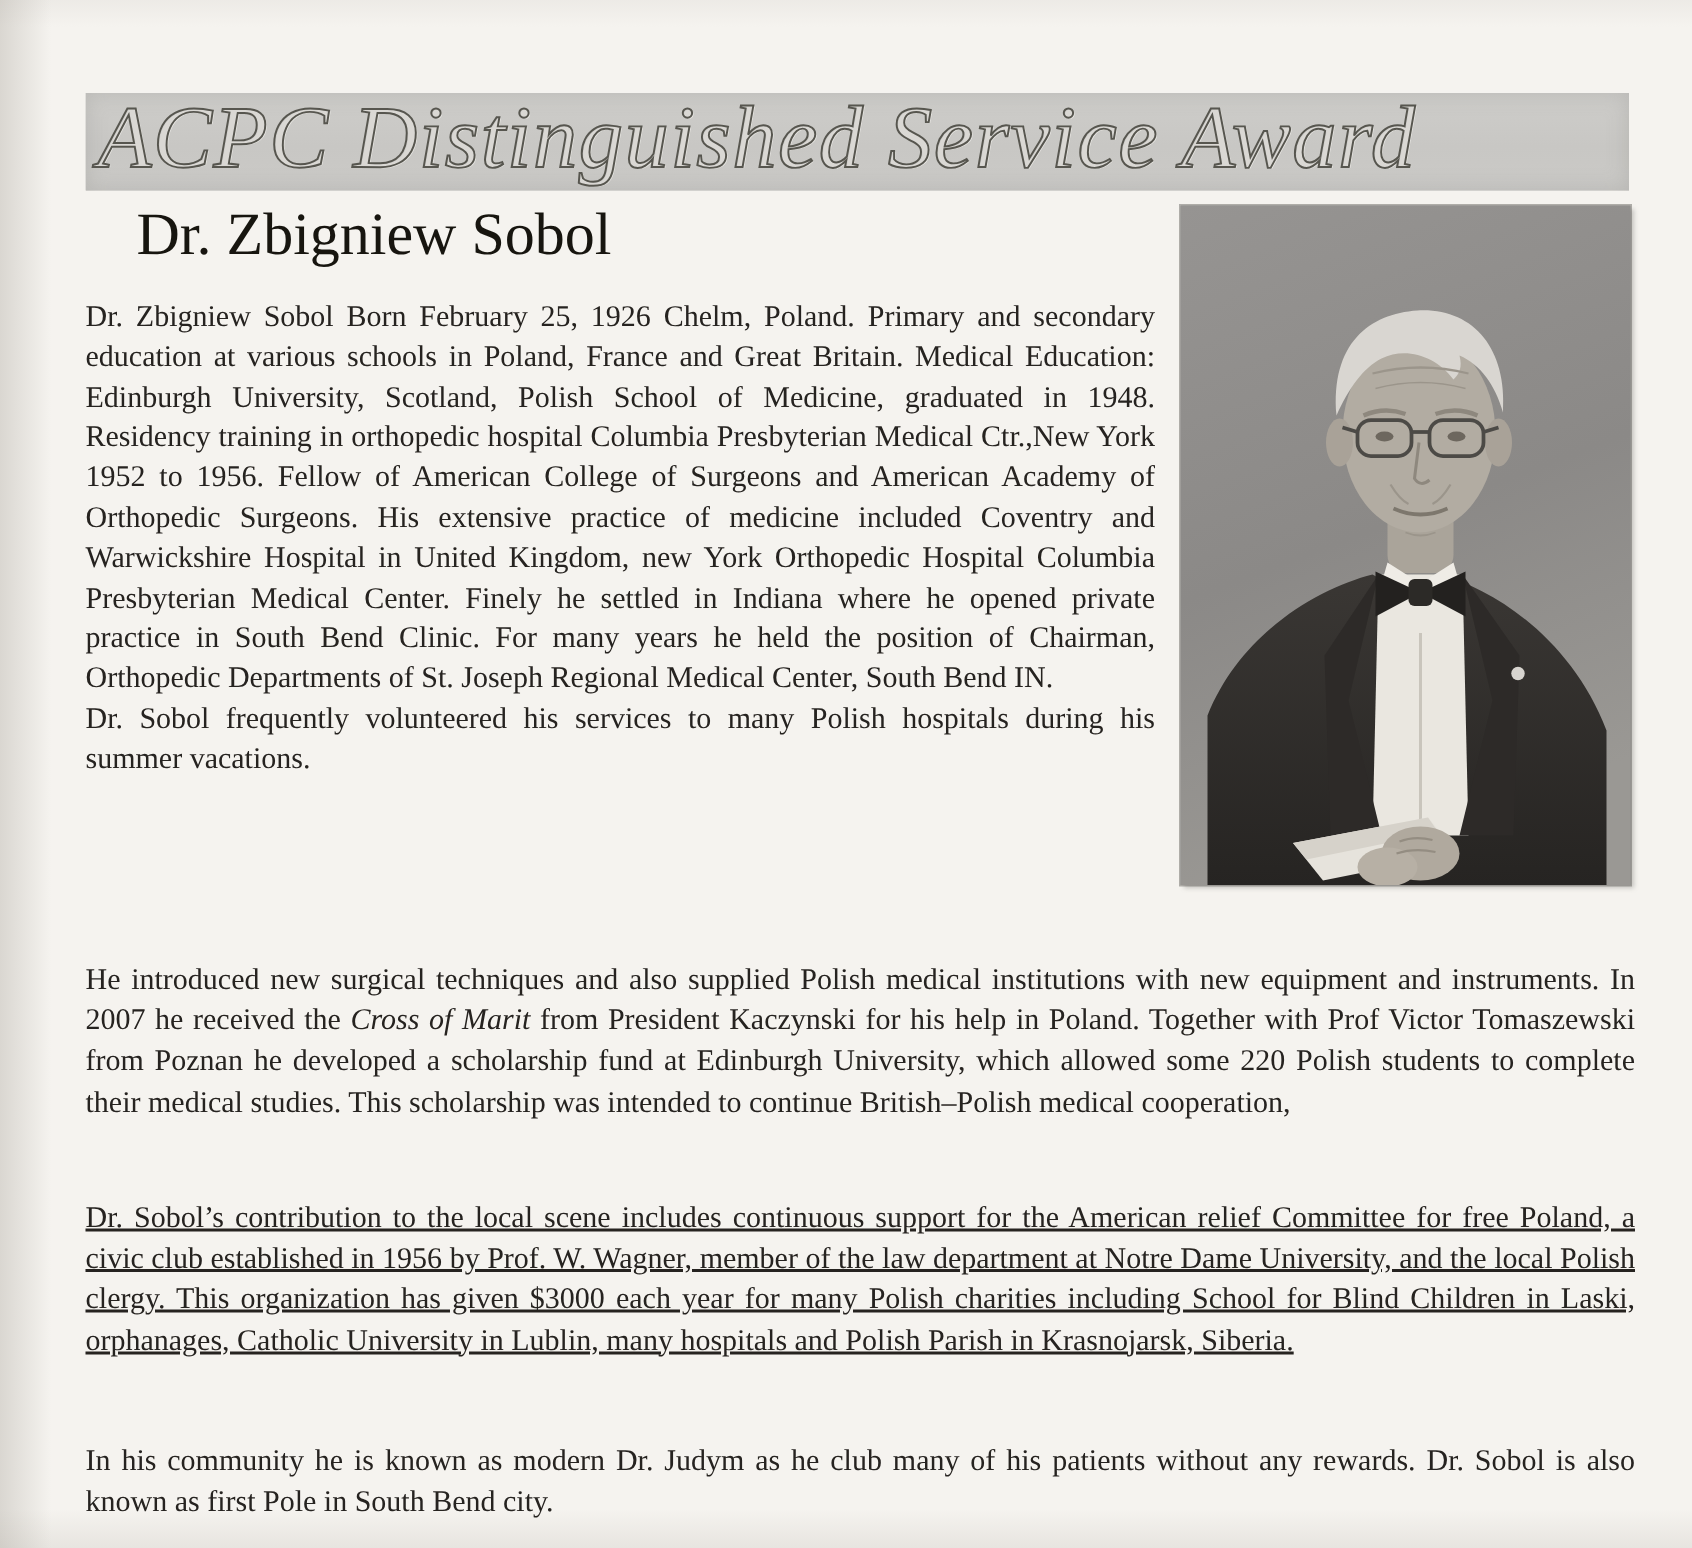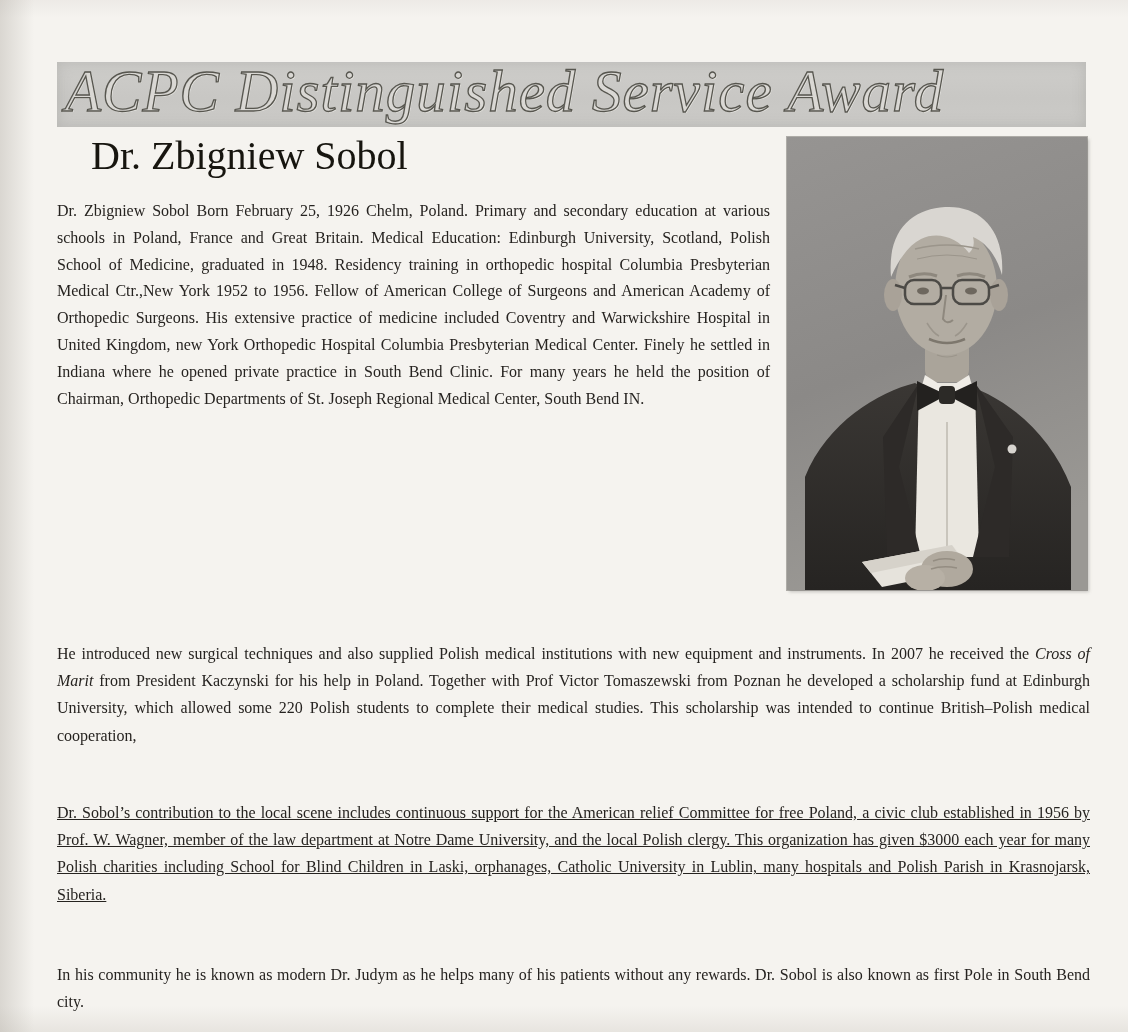--- a/index.html
+++ b/index.html
@@ -43,21 +43,21 @@
     position: absolute; left: 57px; top: 132px;
     font-family: "Liberation Serif", serif;
     font-weight: normal;
     font-size: 40px;
     letter-spacing: 0px;
     color: #17150f;
     margin-left: 34px;
   }
 
   .body-text {
-    font-size: 16px;
+    font-size: 20px;
     text-align: justify;
     color: #262320;
   }
   .col-text {
     position: absolute; left: 57px; top: 198px; width: 713px;
     line-height: 26.8px;
   }
   .col-text p { text-align: justify; }
 
   .p-full { position: absolute; left: 57px; width: 1033px; line-height: 27.2px; }
@@ -80,20 +80,21 @@
 <div class="scan-shade"></div>
 
 <div class="banner">
   <div class="banner-title">ACPC Distinguished Service Award</div>
 </div>
 
 <h1 class="doc-heading">Dr. Zbigniew Sobol</h1>
 
 <div class="col-text body-text">
   <p>Dr. Zbigniew Sobol  Born February 25, 1926 Chelm, Poland. Primary and secondary education at various schools in Poland, France and Great Britain. Medical Education: Edinburgh University, Scotland, Polish School of Medicine, graduated in 1948. Residency training in orthopedic hospital Columbia Presbyterian Medical Ctr.,New York 1952 to 1956. Fellow of American College of Surgeons and American Academy of Orthopedic Surgeons. His extensive practice of medicine included Coventry and Warwickshire Hospital in United Kingdom, new York Orthopedic Hospital Columbia Presbyterian Medical Center. Finely he settled in Indiana where he opened private practice in South Bend Clinic. For many years he held the position of Chairman, Orthopedic Departments of St. Joseph Regional Medical Center, South Bend IN.</p>
+  <p>Dr. Sobol frequently volunteered his services to many Polish hospitals during his summer vacations.</p>
 </div>
 
 <div class="photo-frame">
   <svg viewBox="0 0 300 453" preserveAspectRatio="none">
     <defs>
       <linearGradient id="bgGrad" x1="0" y1="0" x2="0.25" y2="1">
         <stop offset="0" stop-color="#969492"></stop>
         <stop offset="0.55" stop-color="#8b8987"></stop>
         <stop offset="1" stop-color="#9a9894"></stop>
       </linearGradient>
@@ -161,13 +162,13 @@
     <ellipse cx="160" cy="432" rx="26" ry="18" fill="#b0a99e"></ellipse>
     <ellipse cx="138" cy="441" rx="20" ry="13" fill="#b7b0a5"></ellipse>
     <path d="M 146 424 Q 156 420 168 423 M 144 432 Q 156 428 170 431" stroke="#948d82" stroke-width="1.5" fill="none"></path>
   </svg>
 </div>
 
 <p class="p-full p2 body-text"><span>He introduced new surgical techniques and also supplied Polish medical institutions with new equipment and instruments.  In 2007 he received the </span><span class="italic-seg">Cross of Marit</span><span> from President Kaczynski for his help in Poland. Together with Prof Victor Tomaszewski from Poznan he developed a scholarship fund at Edinburgh University, which allowed some 220 Polish students to complete their medical studies. This scholarship was intended to continue British–Polish medical cooperation,</span></p>
 
 <p class="p-full p3 body-text">Dr. Sobol’s contribution to the local scene includes continuous support for the American relief Committee for free Poland, a civic club established in 1956 by Prof. W. Wagner, member of the law department at Notre Dame University, and the local Polish clergy. This organization has given $3000 each year for many Polish charities including School for Blind Children in Laski, orphanages, Catholic University in Lublin, many hospitals and Polish Parish in Krasnojarsk, Siberia.</p>
 
-<p class="p-full p4 body-text">In his community he is known as modern Dr. Judym as he helps many of his patients without any rewards. Dr. Sobol is also known as first Pole in South Bend city.</p>
+<p class="p-full p4 body-text">In his community he is known as modern Dr. Judym as he club many of his patients without any rewards. Dr. Sobol is also known as first Pole in South Bend city.</p>
 
 </body></html>

